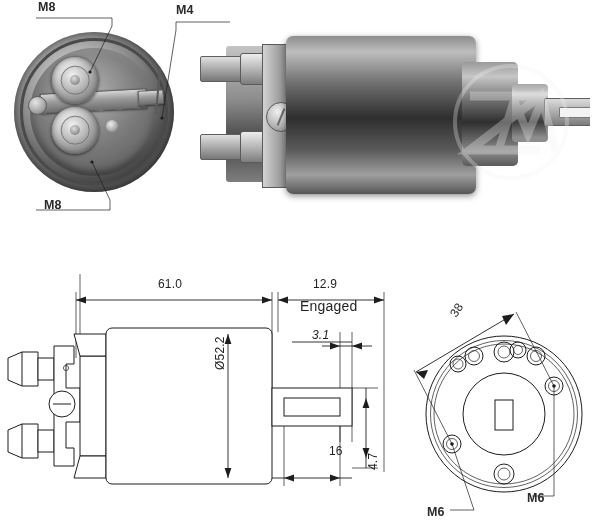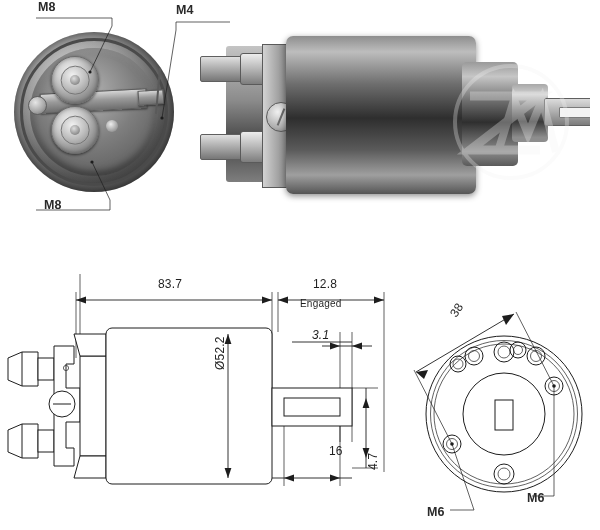--- a/index.html
+++ b/index.html
@@ -11,21 +11,21 @@
 
   
   .dimtext{
     position:absolute;
     font-family:"Liberation Sans",sans-serif;
     font-size:12px;
     color:#1f1f1f;
     white-space:nowrap;
     letter-spacing:.2px;
   }
-  .dimtext.small{font-size:10px;}
+  .dimtext.small{font-size:14px;}
   .callout{
     position:absolute;
     font-family:"Liberation Sans",sans-serif;
     font-size:12.5px;
     font-weight:600;
     color:#2a2a2a;
     white-space:nowrap;
   }
 
   
@@ -298,22 +298,22 @@
 
     <g>
       <line class="ln-dim" x1="366" y1="116" x2="366" y2="196"></line>
       <path d="M366 126 L362.6 136 L369.4 136 Z" fill="#1d1d1d"></path>
       <path d="M366 186 L362.6 176 L369.4 176 Z" fill="#1d1d1d"></path>
       <line class="ln-ext" x1="352" y1="116" x2="378" y2="116"></line>
       <line class="ln-ext" x1="352" y1="196" x2="378" y2="196"></line>
     </g>
   </svg>
 
-  <div class="dimtext" style="left:158px;top:277px;">83.7</div>
-  <div class="dimtext" style="left:313px;top:277px;">12.8</div>
+  <div class="dimtext" style="left:158px;top:277px;">61.0</div>
+  <div class="dimtext" style="left:313px;top:277px;">12.9</div>
   <div class="dimtext small" style="left:300px;top:298px;">Engaged</div>
   <div class="dimtext" style="left:312px;top:328px;font-style:italic;">3.1</div>
   <div class="dimtext" style="left:213px;top:370px;width:16px;
               transform:rotate(-90deg);transform-origin:left top;">Ø52.2</div>
   <div class="dimtext" style="left:329px;top:444px;">16</div>
   <div class="dimtext" style="left:366px;top:470px;width:16px;
               transform:rotate(-90deg);transform-origin:left top;">4.7</div>
 
   <svg id="drawing-end" viewBox="0 0 188 234">
 

